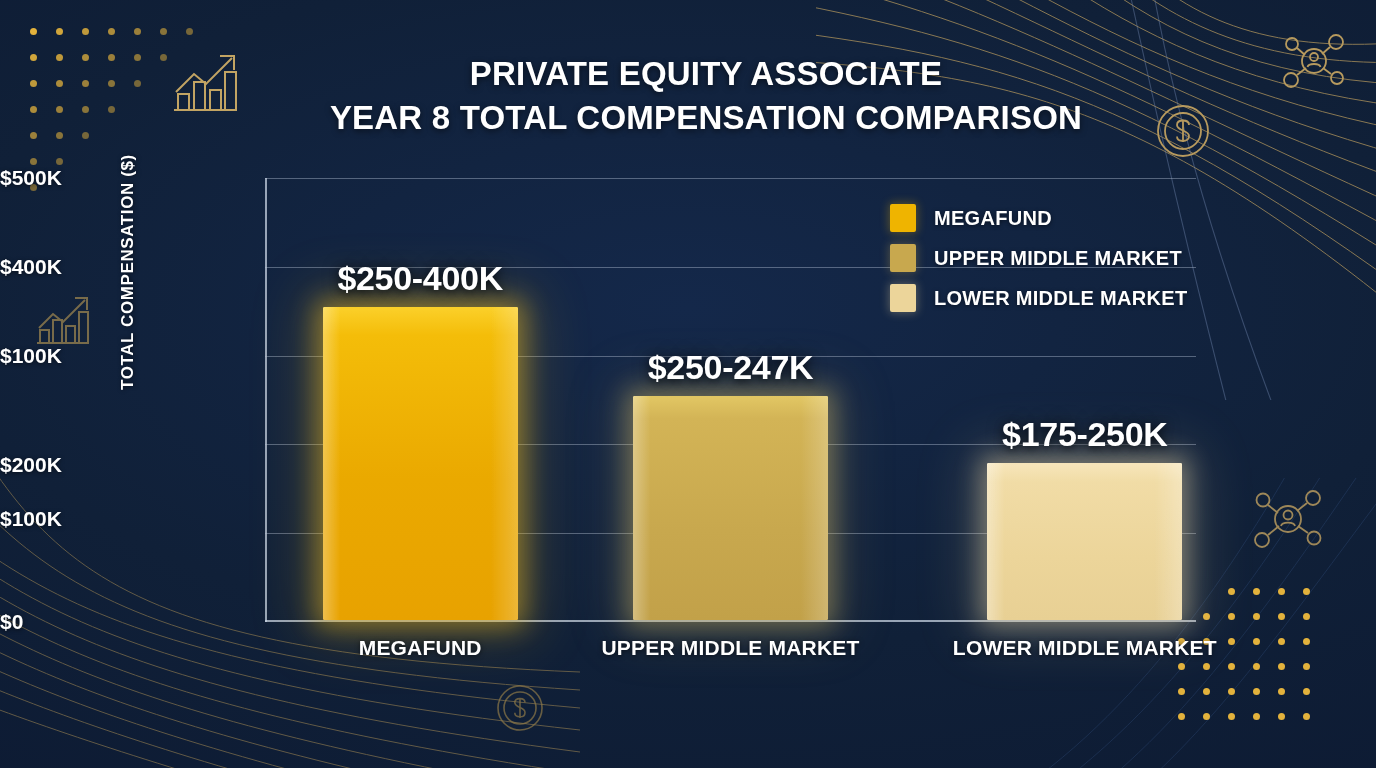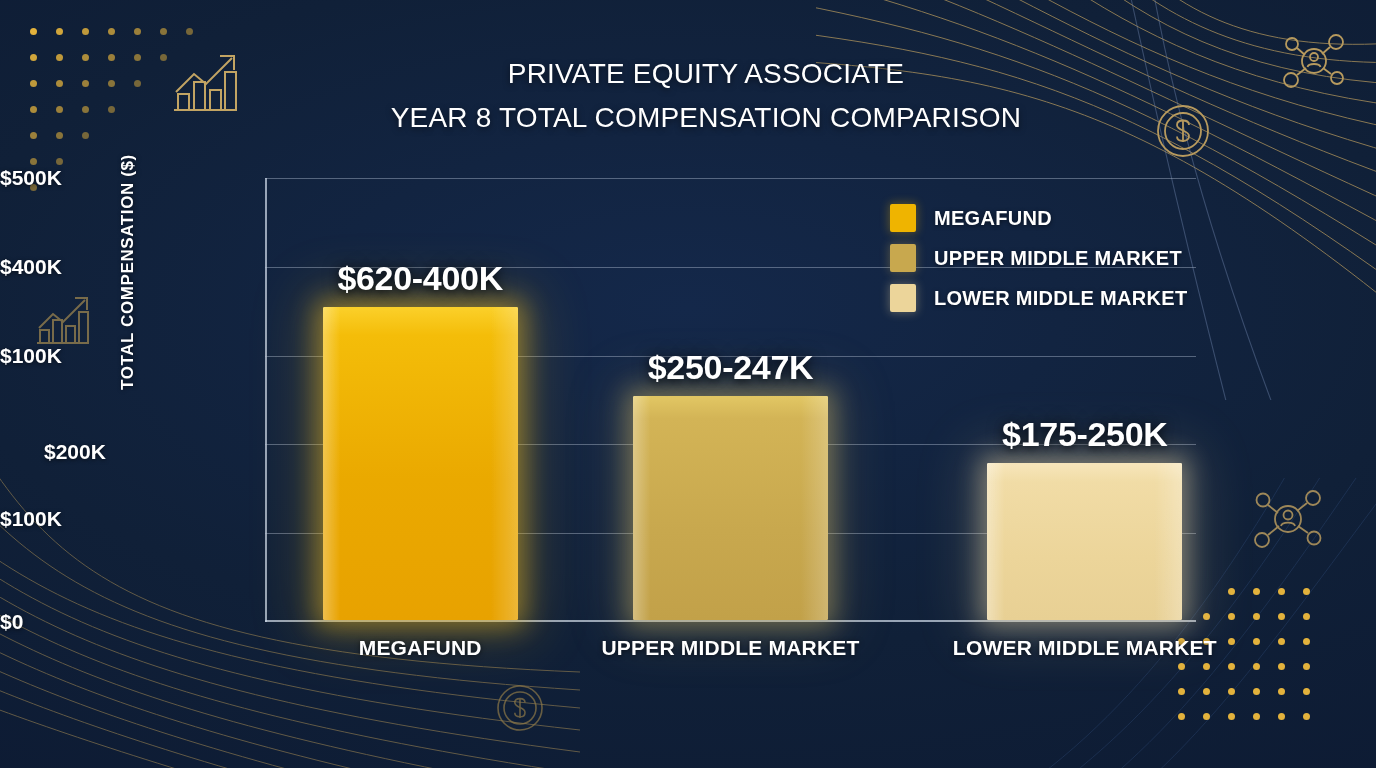--- a/index.html
+++ b/index.html
@@ -51,22 +51,22 @@
   
   .title-block {
     position: absolute;
     top: 52px;
     left: 0; right: 0;
     text-align: center;
     z-index: 6;
   }
   .title-line {
     color: #ffffff;
-    font-weight: 400;
-    font-size: 28px;
+    font-weight: 700;
+    font-size: 33px;
     letter-spacing: 0.2px;
     line-height: 44px;
     text-shadow: 0 2px 6px rgba(0,0,0,.55);
     white-space: nowrap;
     margin-left: 36px;
   }
 
   
   .chart-wrap {
     position: absolute;
@@ -402,37 +402,37 @@
       <div class="axis-y"></div>
       <div class="axis-x"></div>
 
     <div class="gridline" style="top: 444px; opacity: 0;"></div>
         <div class="gridline" style="top: 355.2px;"></div>
         <div class="gridline" style="top: 266.4px;"></div>
         <div class="gridline" style="top: 177.6px;"></div>
         <div class="gridline" style="top: 88.8px;"></div>
         <div class="gridline" style="top: 0px;"></div>
         <div class="bar bar-0" style="left: 57.6667px; width: 195px; height: 313.464px;">
-          <div class="bar-value">$620-400K</div>
+          <div class="bar-value">$250-400K</div>
           <div class="xlabel">MEGAFUND</div>
         </div>
         <div class="bar bar-1" style="left: 368px; width: 195px; height: 223.776px;">
           <div class="bar-value">$250-247K</div>
           <div class="xlabel">UPPER MIDDLE MARKET</div>
         </div>
         <div class="bar bar-2" style="left: 678.333px; width: 195px; height: 157.176px; margin-left: 44px;">
           <div class="bar-value">$175-250K</div>
           <div class="xlabel">LOWER MIDDLE MARKET</div>
         </div>
       </div>
 
     <div id="yticks">
         <div class="ytick-row" style="top: 622px;">$0</div>
         <div class="ytick-row" style="top: 519px;">$100K</div>
-        <div class="ytick-row" style="top: 452px; padding-left: 44px;">$200K</div>
+        <div class="ytick-row" style="top: 465px;">$200K</div>
         <div class="ytick-row" style="top: 355.6px;">$100K</div>
         <div class="ytick-row" style="top: 266.8px;">$400K</div>
         <div class="ytick-row" style="top: 178px;">$500K</div>
       </div>
   </div>
 
   <div class="legend" id="legend">
       <div class="legend-row">
         <div class="legend-swatch" style="background: linear-gradient(rgb(239, 180, 0) 0%, rgb(239, 180, 0) 100%); box-shadow: rgba(239, 180, 0, 0.333) 0px 0px 10px 1px;"></div>
         <div class="legend-text">MEGAFUND</div>

